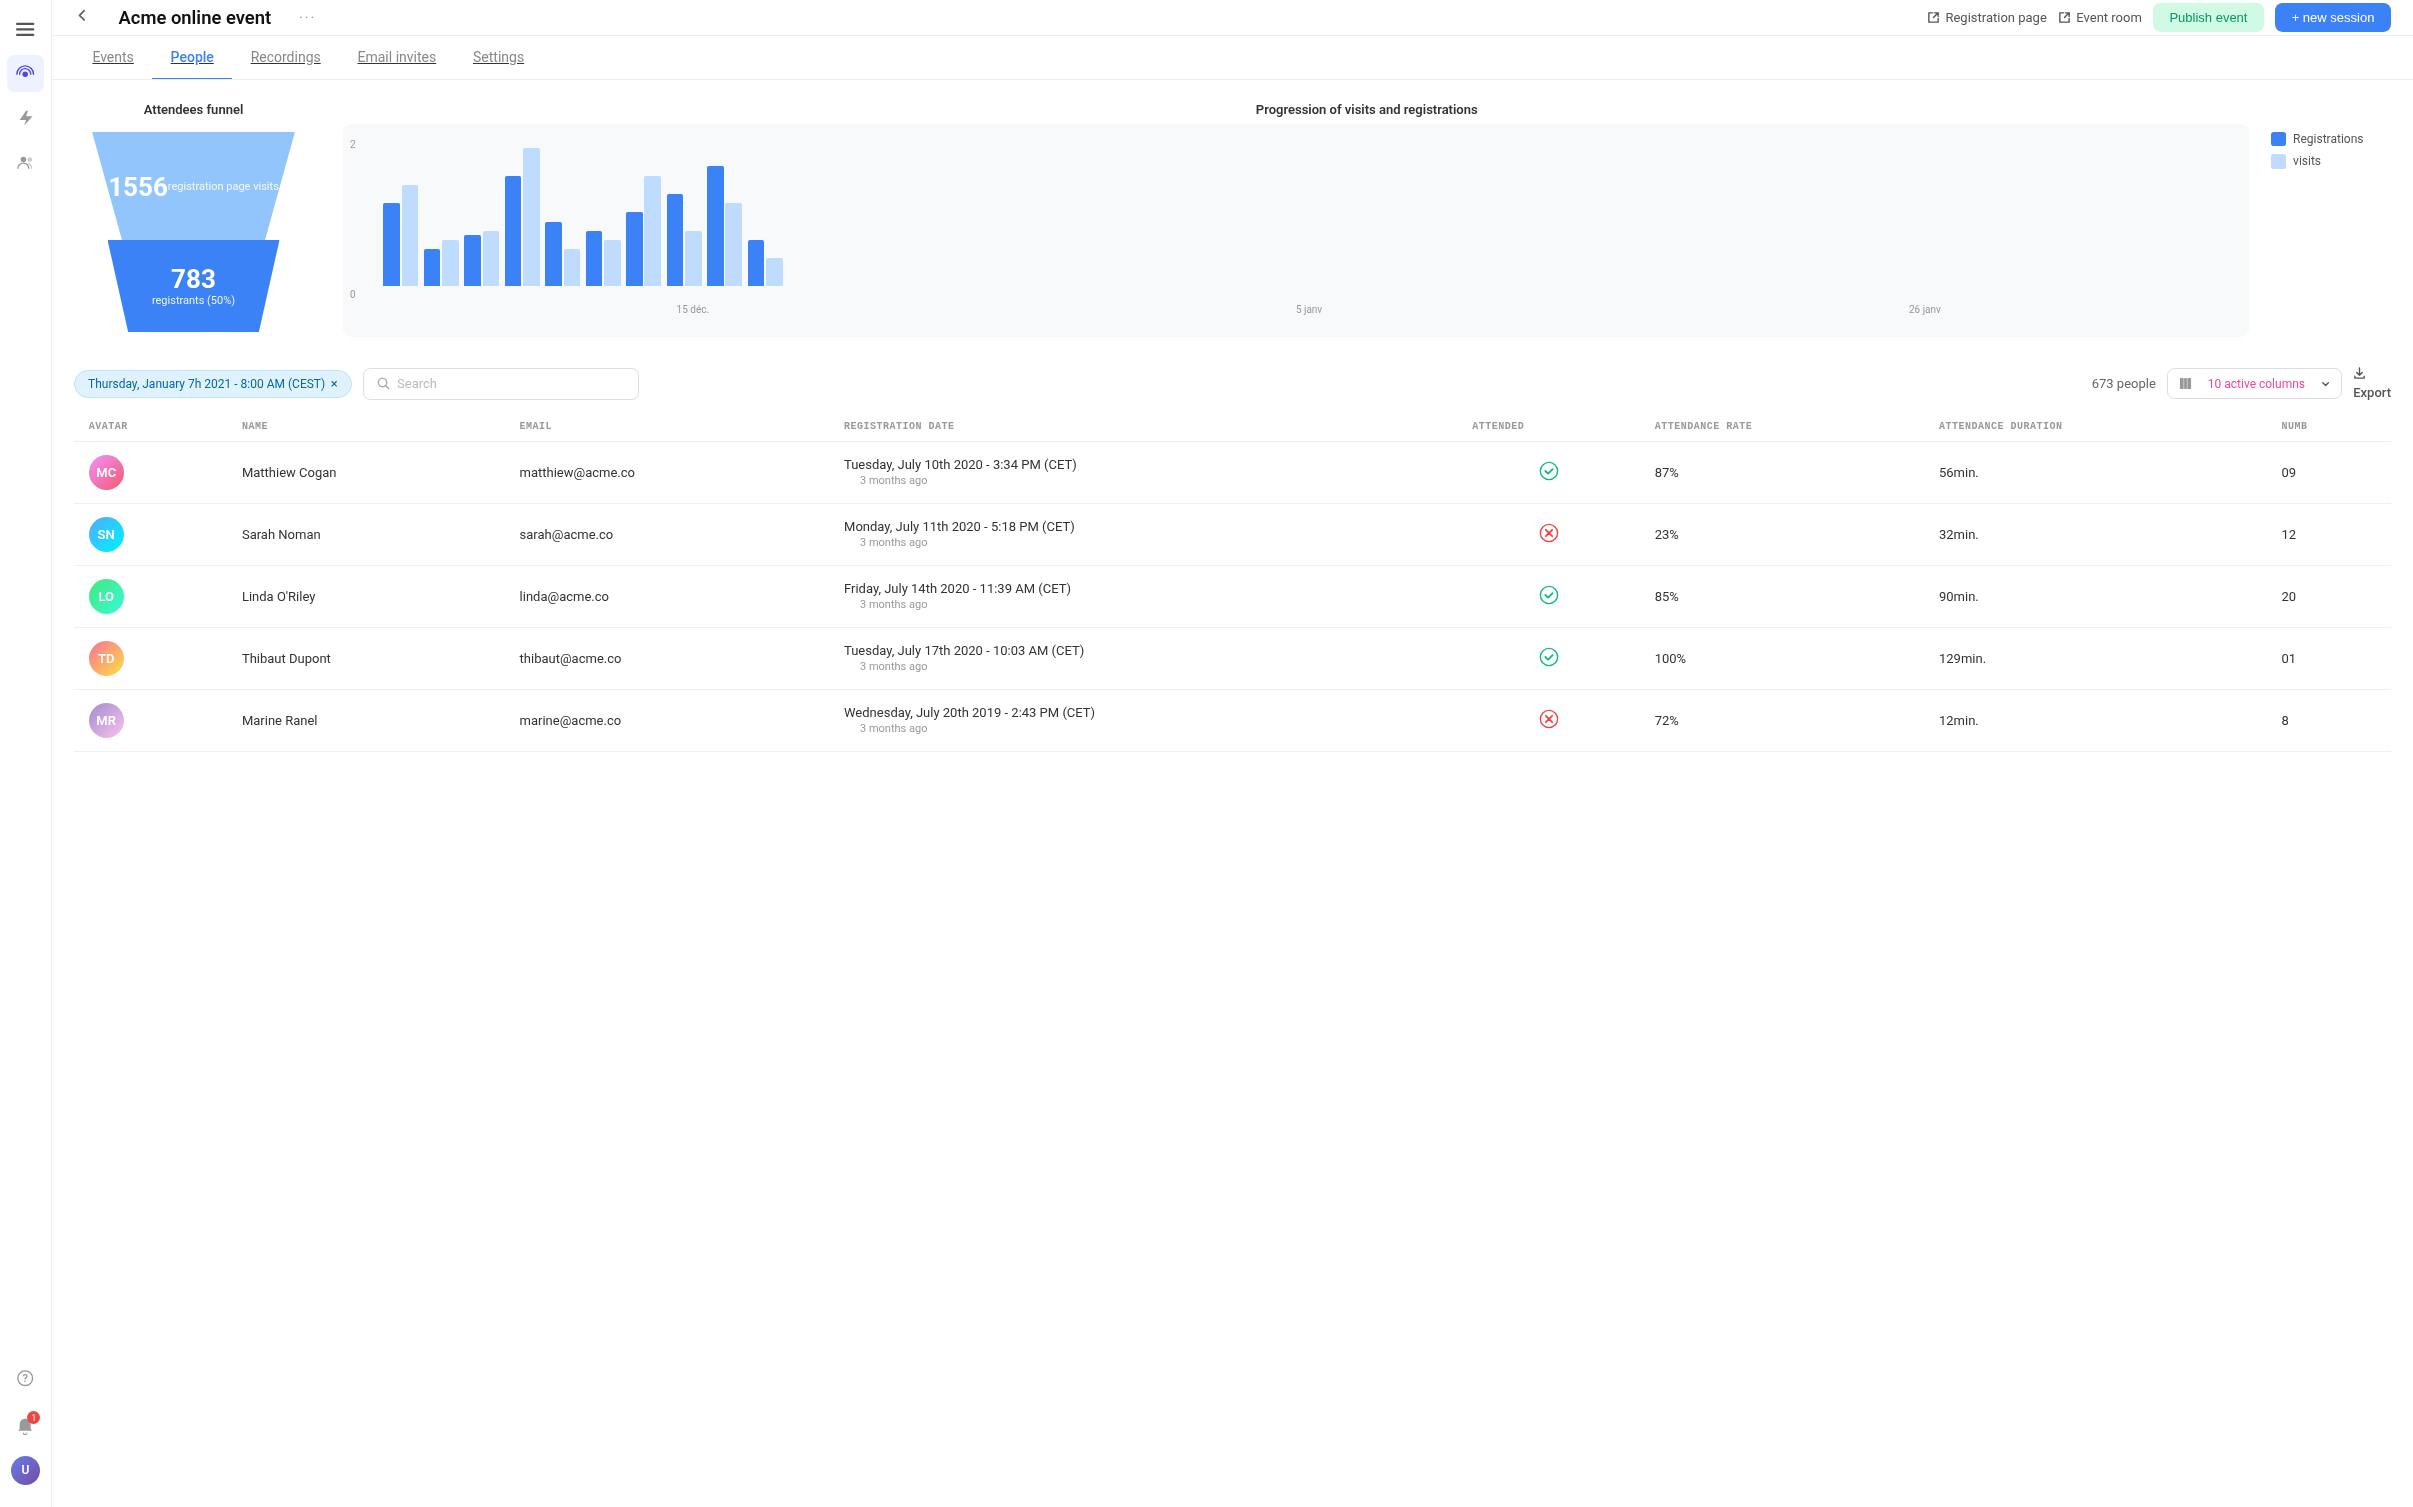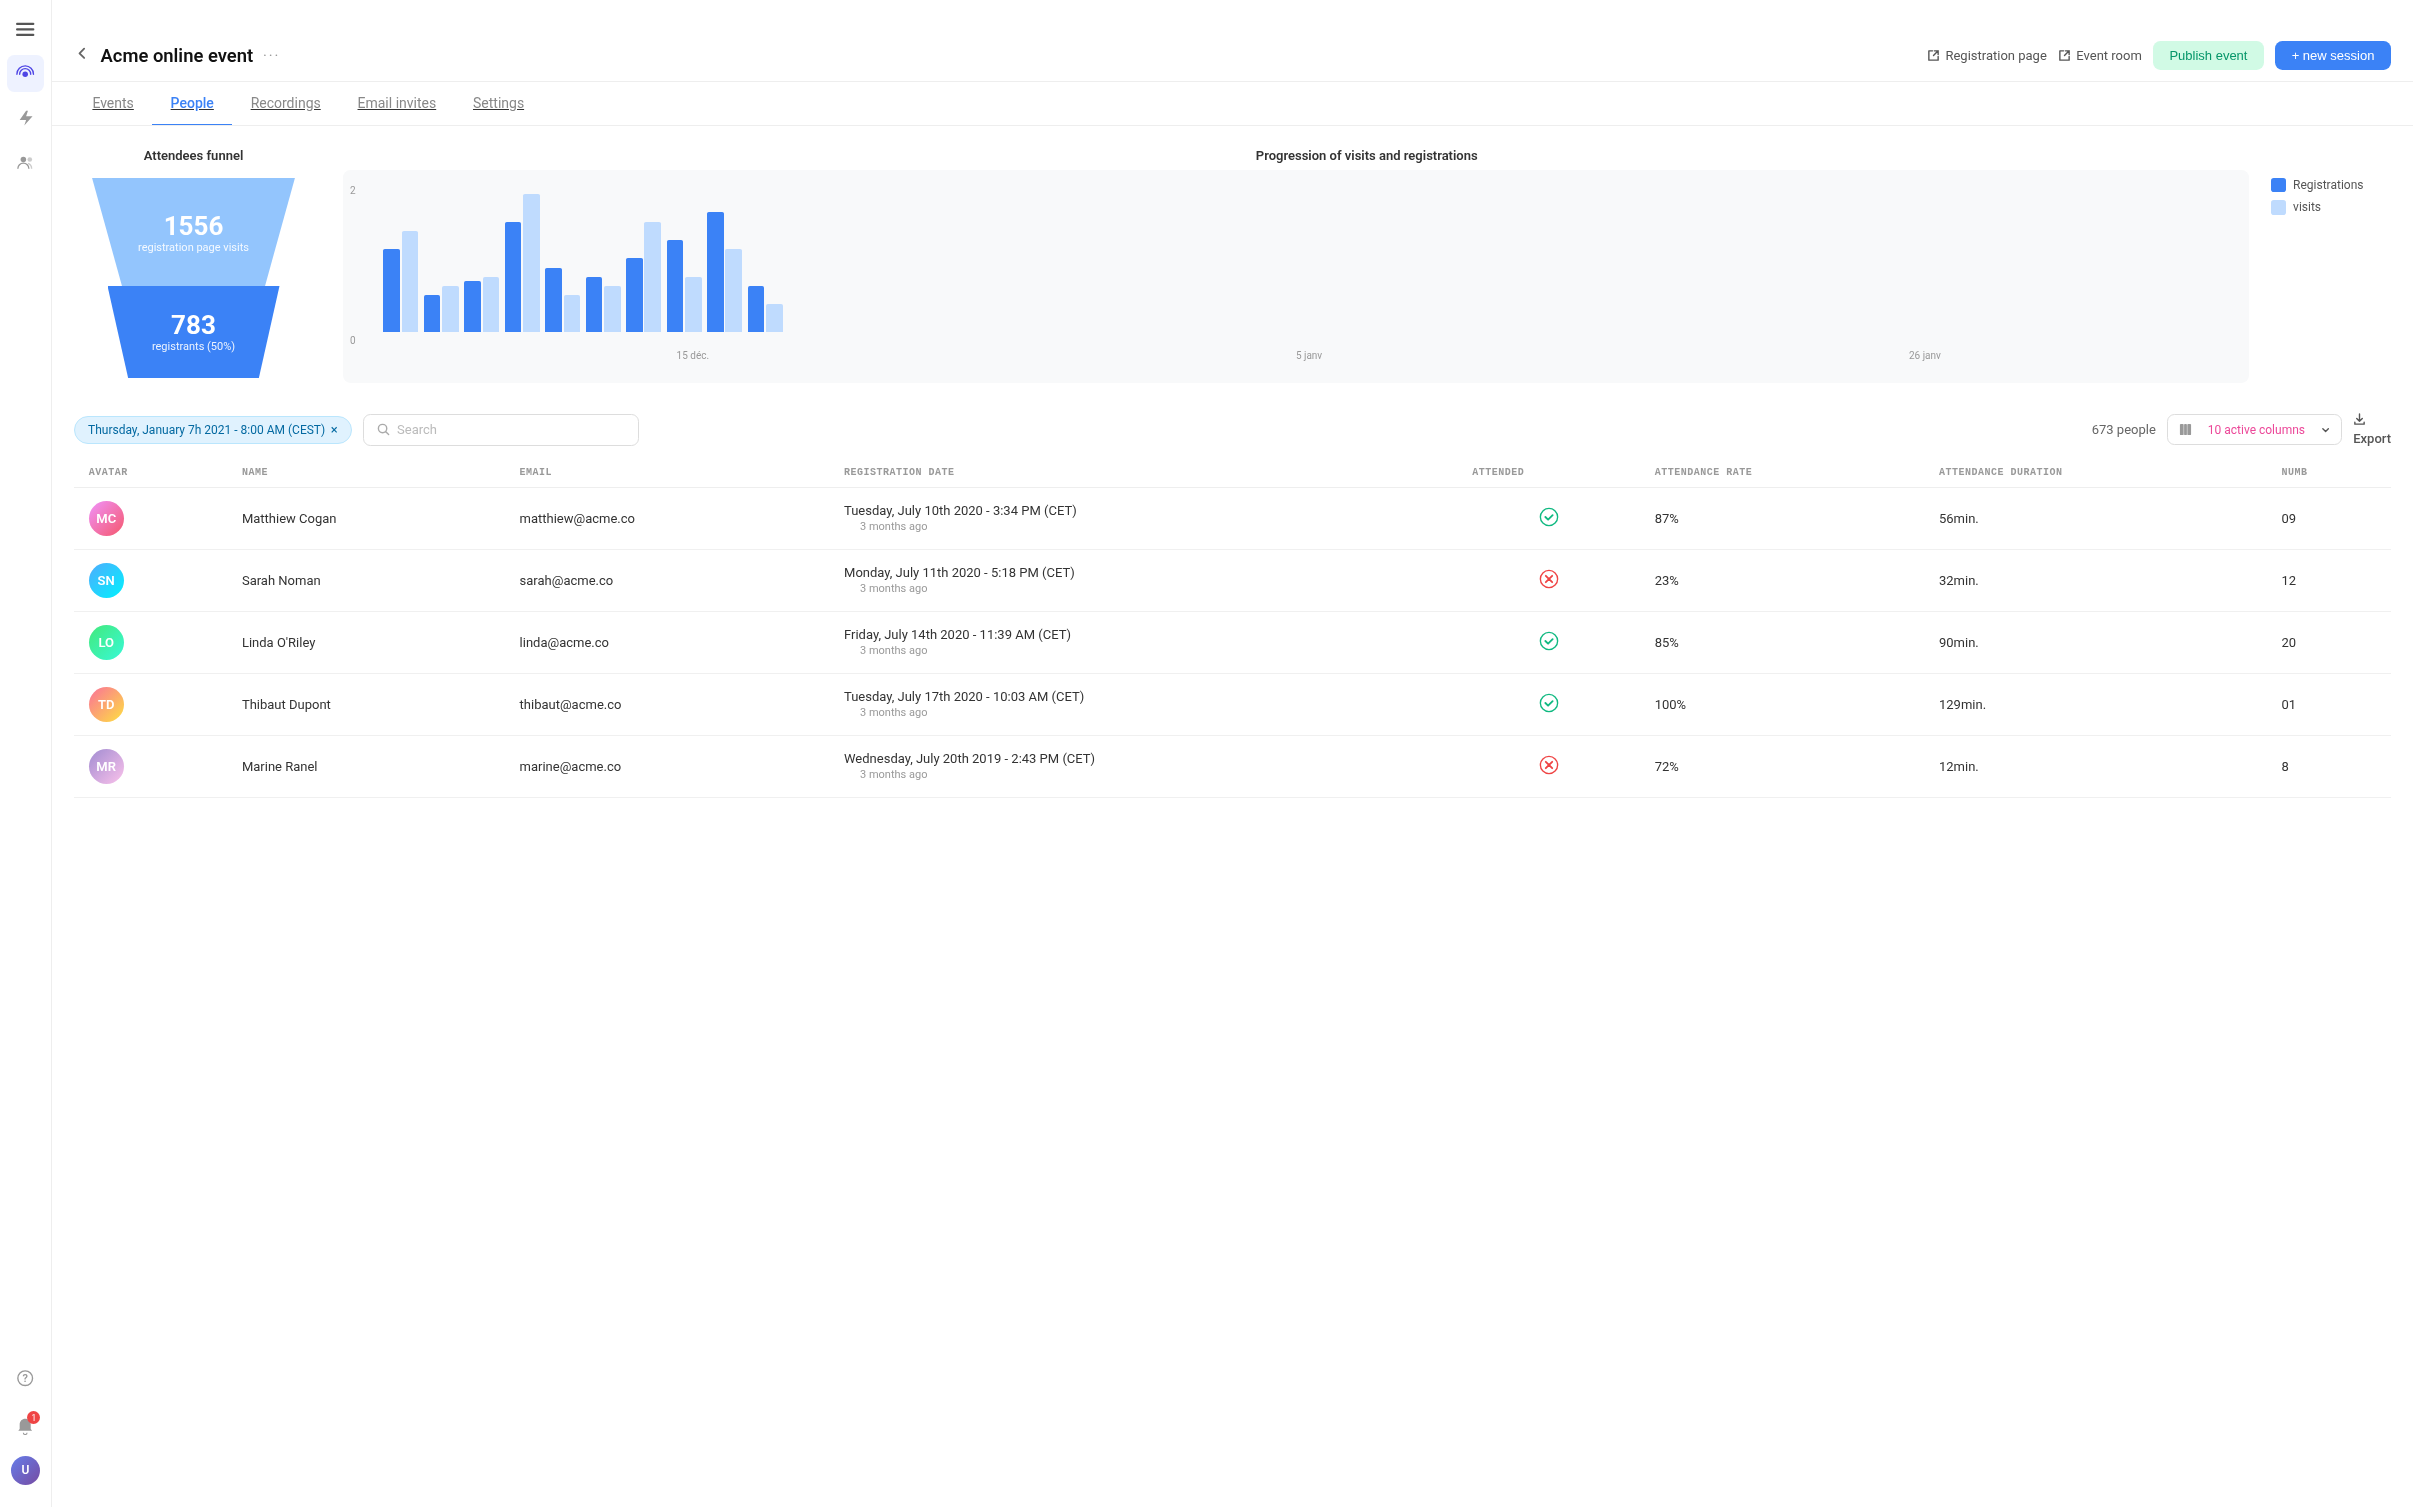--- a/index.html
+++ b/index.html
@@ -42,23 +42,22 @@
       display: flex; align-items: center; justify-content: center;
       font-size: 12px; color: #fff; font-weight: 600;
     }
 
     
     .main-content { flex: 1; display: flex; flex-direction: column; overflow: hidden; }
 
     
     .header {
       display: flex; align-items: center; padding: 0 22px;
-      height: 52px; border-bottom: 0.9px solid #eee;
-      gap: 10px;
-      margin-top: 30px;
+      height: 36px; border-bottom: 0.9px solid #eee;
+      gap: 28px;
     }
     .back-btn { color: #666; cursor: pointer; font-size: 16.6px; }
     .page-title { font-size: 18.4px; font-weight: 600; color: #111; }
     .more-btn { color: #999; cursor: pointer; font-size: 14.7px; letter-spacing: 1.8px; }
     .header-spacer { flex: 1; }
     .header-actions { display: flex; align-items: center; gap: 11px; }
     .link-btn {
       display: flex; align-items: center; gap: 5.5px;
       color: #555; font-size: 13px; cursor: pointer; text-decoration: none;
     }
@@ -95,21 +94,21 @@
     .funnel-container { min-width: 239px; }
     .funnel-title { font-size: 13px; font-weight: 600; color: #333; margin-bottom: 14.7px; text-align: center; }
     .funnel-wrapper {
       display: flex; flex-direction: column; align-items: center;
       position: relative;
     }
     .funnel-top {
       background: #93c5fd; color: #fff;
       width: 203px; height: 110px;
       clip-path: polygon(0 0, 100% 0, 85% 100%, 15% 100%);
-      display: flex; flex-direction: column; align-items: center; justify-content: center;
+      display: flex; align-items: center; justify-content: center;
     }
     .funnel-bottom {
       background: #3b82f6; color: #fff;
       width: 172px; height: 92px;
       clip-path: polygon(0 0, 100% 0, 88% 100%, 12% 100%);
       display: flex; flex-direction: column; align-items: center; justify-content: center;
       margin-top: -1.8px;
     }
     .funnel-number { font-size: 26px; font-weight: 700; }
     .funnel-label { font-size: 11px; opacity: 0.9; }

